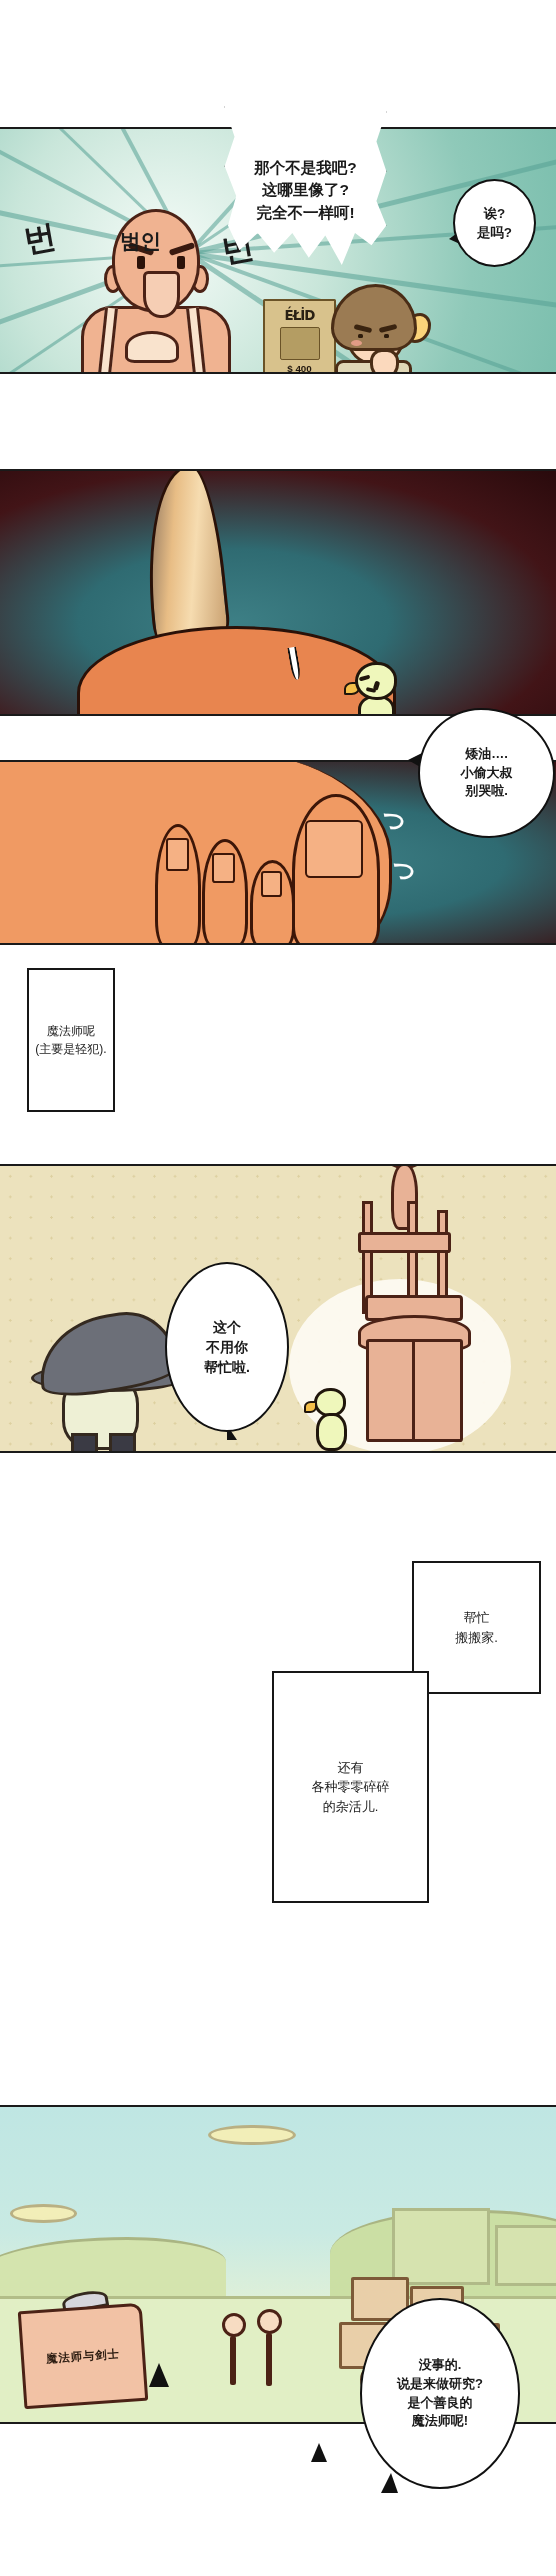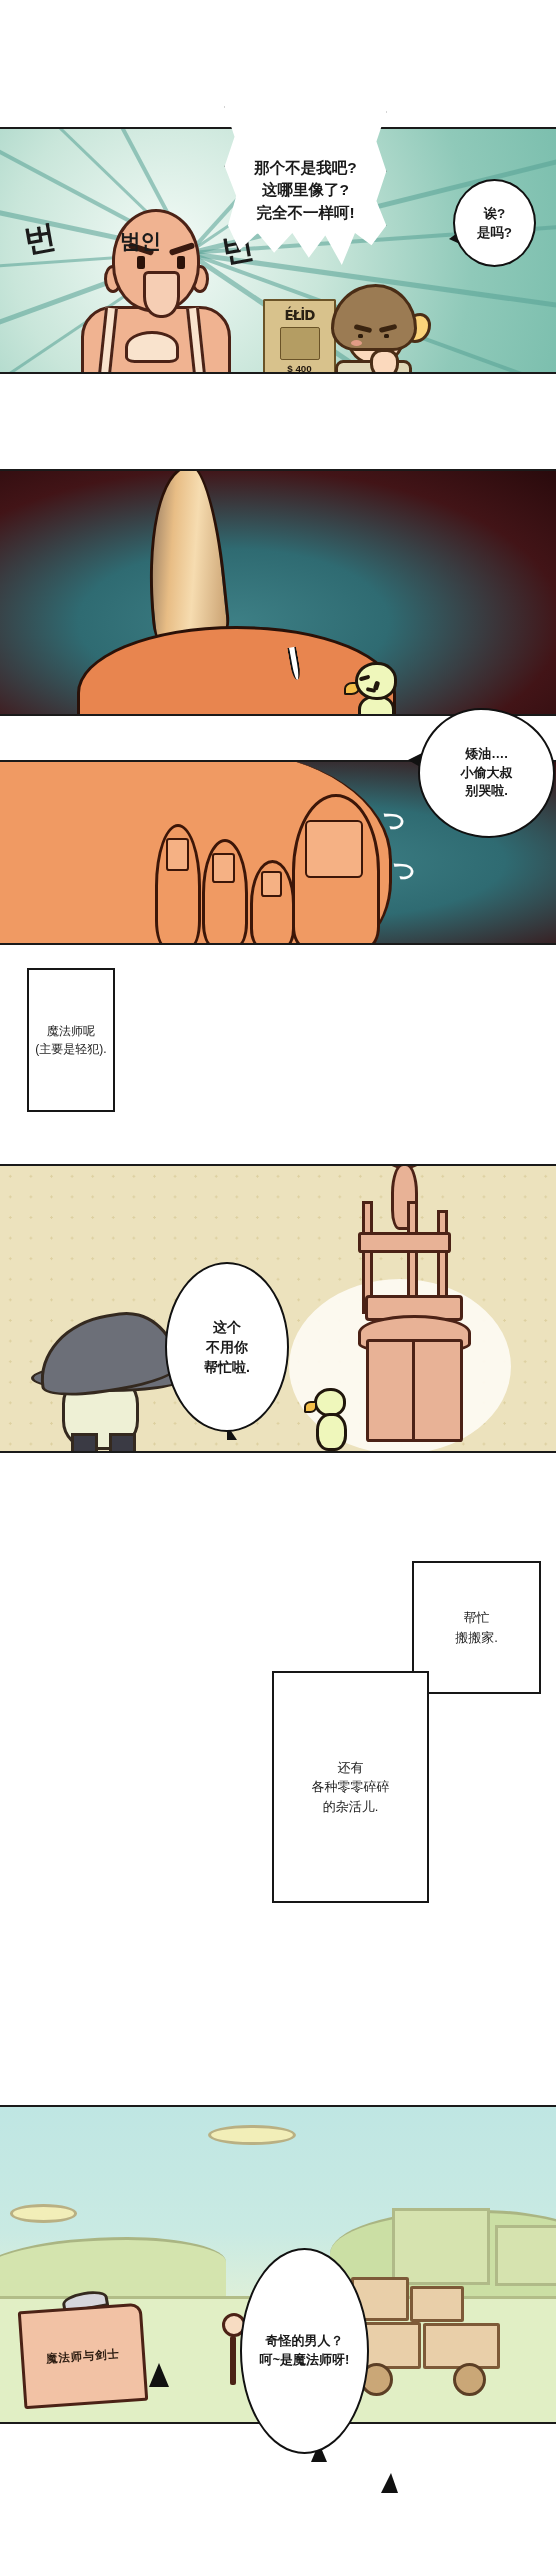--- a/index.html
+++ b/index.html
@@ -387,20 +387,22 @@
       <div class="crate" style="left:75px;top:9.3px;width:54px;height:36px;"></div>
       <div class="crate" style="left:4.1px;top:45px;width:82px;height:47px;"></div>
       <div class="crate" style="left:88px;top:46px;width:77px;height:46px;"></div>
       <div class="wheel" style="left:25px;top:86px;width:33px;height:33px;"></div>
       <div class="wheel" style="left:118px;top:86px;width:33px;height:33px;"></div>
     </div>
   </div>
 
   <div class="tail" style="left:149px;top:2363px;border-width:0 10.3px 24px 10.3px;border-style:solid;border-color:transparent transparent #111 transparent;z-index:44;"></div>
 
-  <div class="bubble oval" style="left:240px;top:2248px;width:129px;height:206px;font-size:13px;z-index:45;">奇怪的男人？
-呵~是魔法师呀!</div>
   <div class="tail" style="left:311px;top:2443px;border-width:0 8.2px 19.6px 8.2px;border-style:solid;border-color:transparent transparent #111 transparent;z-index:44;"></div>
 
+  <div class="bubble oval" style="left:360px;top:2298px;width:160px;height:191px;font-size:13px;z-index:45;">没事的.
+说是来做研究?
+是个善良的
+魔法师呢!</div>
   <div class="tail" style="left:381px;top:2473px;border-width:0 7.2px 20.6px 10.3px;border-style:solid;border-color:transparent transparent #111 transparent;z-index:44;"></div>
 
 </div>
 
 
 </body></html>

